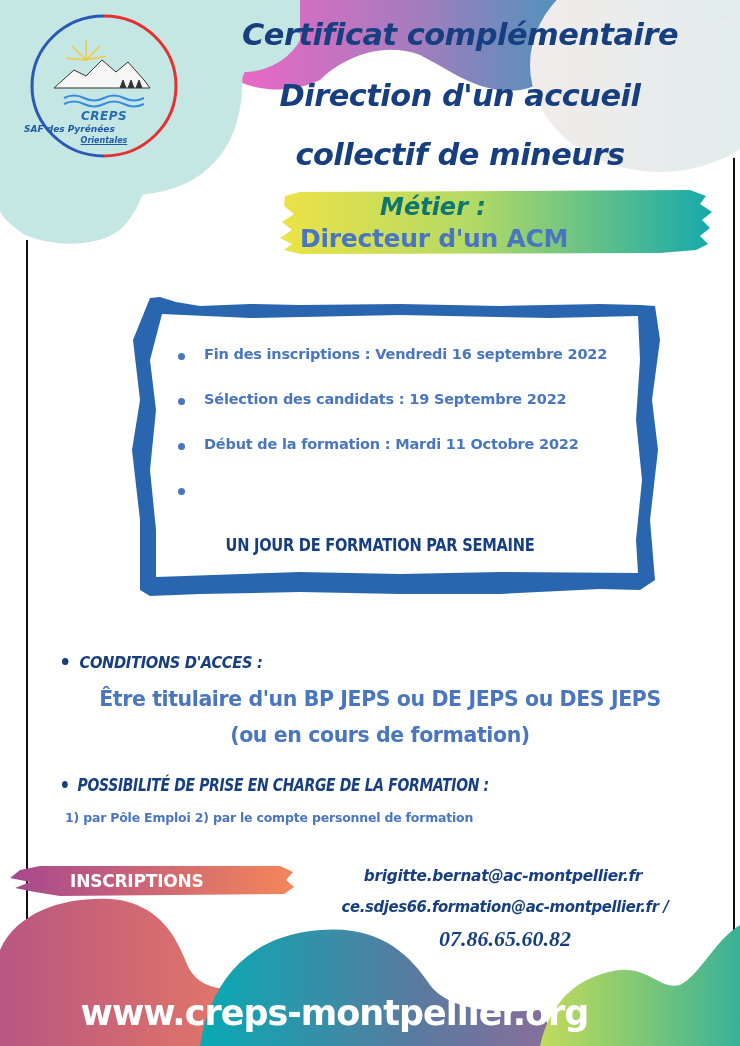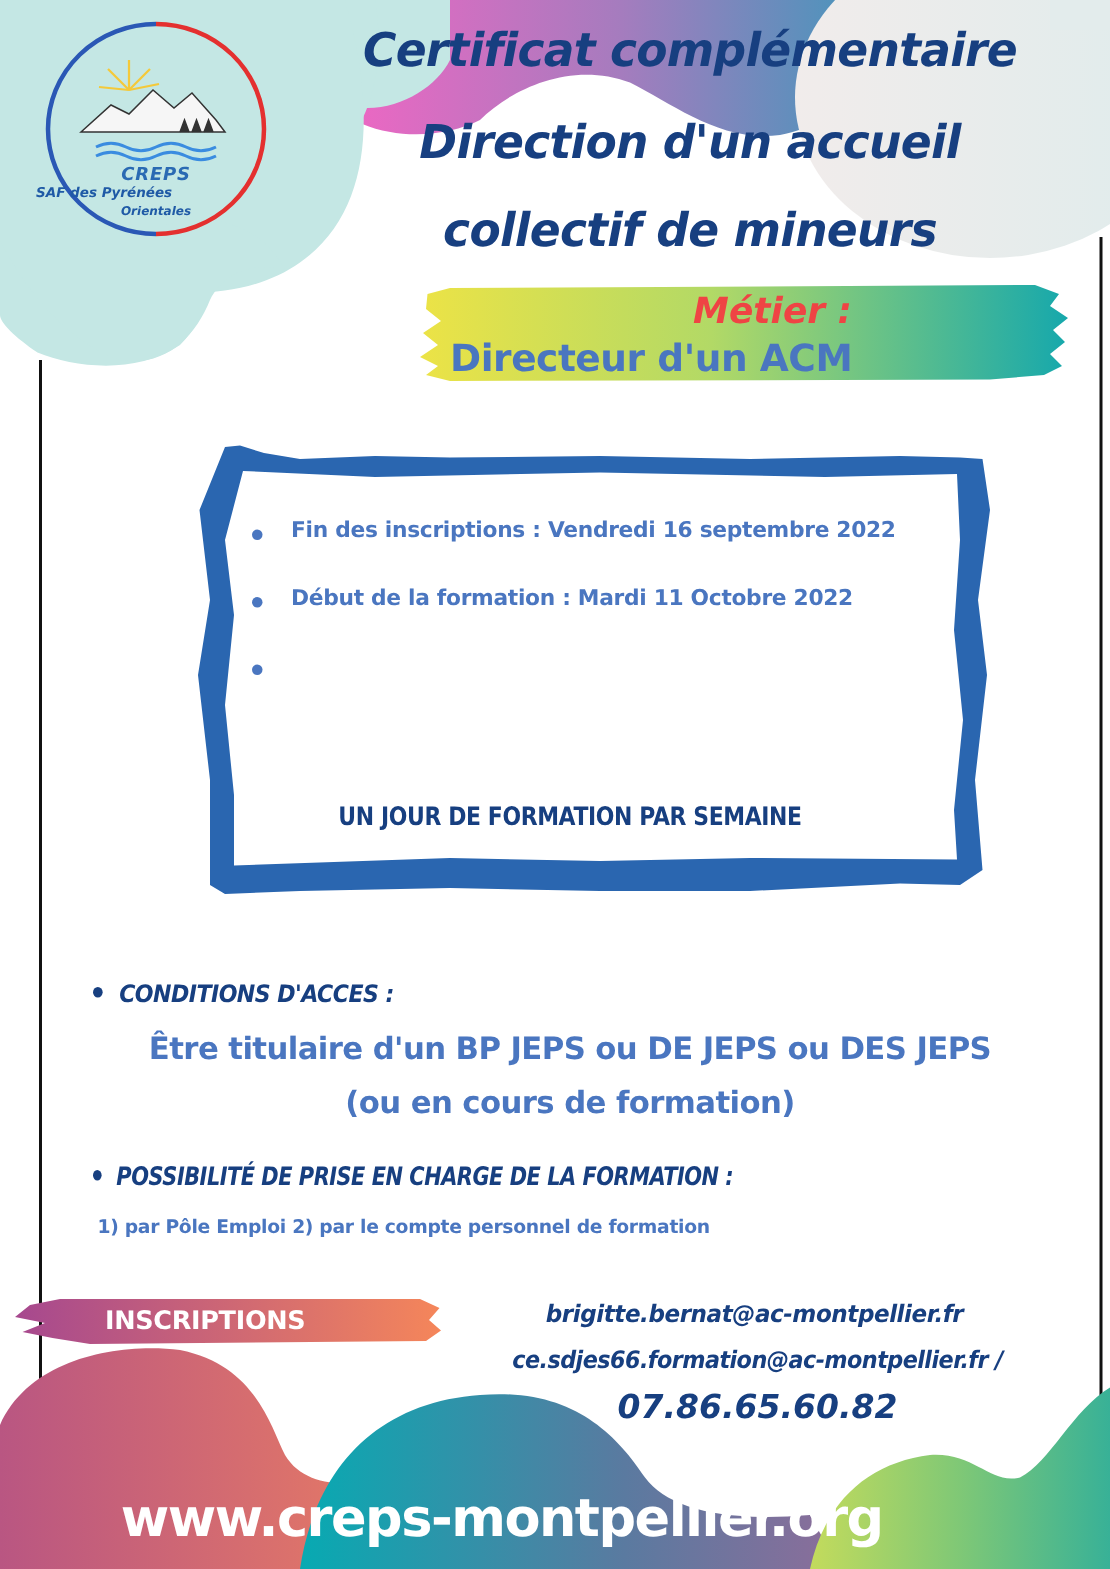--- a/index.html
+++ b/index.html
@@ -8,35 +8,35 @@
 
   .layer { position: absolute; left: 0; top: 0; width: 740px; height: 1046px; }
   .decor { pointer-events: none; }
 
   .logo { position: absolute; left: 24px; top: 10px; width: 160px; height: 155px; }
   .logo-text1 { position: absolute; left: 0; width: 100%; top: 99px; text-align: center;
     font: italic 900 12px "DejaVu Sans", sans-serif; color: #2a6ab3; letter-spacing: 0.5px; }
   .logo-text2 { position: absolute; left: 0; width: 100%; top: 114px; text-align: left;
     font: italic bold 9px "DejaVu Sans", sans-serif; color: #1f5aa6; }
   .logo-text3 { position: absolute; left: 0; width: 100%; top: 126px; text-align: center;
-    font: italic bold 8px "DejaVu Sans", sans-serif; color: #1f5aa6; }
+    font: italic bold 8px "DejaVu Sans", sans-serif; color: #1f5aa6; text-decoration: underline; }
 
   .title { position: absolute; left: 190px; width: 540px; text-align: center;
     font-family: "DejaVu Sans", sans-serif; font-weight: 900; font-style: italic;
     color: #173f80; font-size: 31px; letter-spacing: -0.5px; transform: scaleX(0.98); }
   .t1 { top: 16px; }
   .t2 { top: 77px; }
   .t3 { top: 136px; }
 
-  .metier-label { position: absolute; left: 368px; top: 193px; width: 200px; text-align: right;
-    font: italic 900 24px "DejaVu Sans", sans-serif; color: #ef4444; }
+  .metier-label { position: absolute; left: 380px; top: 193px; width: 200px; text-align: left;
+    font: italic 900 24px "DejaVu Sans", sans-serif; color: #0f766e; }
   .metier-value { position: absolute; left: 300px; top: 224px; width: 340px;
     font: bold 25px "DejaVu Sans", sans-serif; color: #4a76c0; letter-spacing: -0.3px; }
 
-  .dates { position: absolute; left: 168px; top: 346px; width: 470px; list-style: none; }
+  .dates { position: absolute; left: 178px; top: 346px; width: 470px; list-style: none; }
   .dates li { position: relative; padding-left: 26px; height: 45px;
     font: bold 14.5px "DejaVu Sans", sans-serif; color: #4a76c0; white-space: nowrap; letter-spacing: -0.2px; }
   .dates li .dot { position: absolute; left: 0; top: 7px; width: 7px; height: 7px; border-radius: 50%; background: #4a76c0; }
 
   .weekly { position: absolute; left: 160px; top: 535px; width: 440px; text-align: center;
     font: bold 17px "DejaVu Sans", sans-serif; color: #173f80; letter-spacing: -0.3px; transform: scaleX(0.86); transform-origin: center; }
 
   .bullet-head { position: absolute; left: 62px; font: italic 900 16px "DejaVu Sans", sans-serif; color: #173f80; white-space: nowrap; letter-spacing: -0.4px; }
   .bullet-head .dot { display: inline-block; width: 7px; height: 7px; border-radius: 50%; background: #173f80; margin-right: 12px; vertical-align: middle; position: relative; top: -2px; }
   .cond-head { top: 653px; transform: scaleX(0.92); transform-origin: left; }
@@ -46,21 +46,21 @@
   .fund-options { position: absolute; left: 65px; top: 810px; white-space: nowrap;
     font: bold 12.5px "DejaVu Sans", sans-serif; color: #4a76c0; letter-spacing: -0.2px; }
   .fund-options span + span { }
 
   .inscr-label { position: absolute; left: 70px; top: 871px;
     font: bold 17px "DejaVu Sans", sans-serif; color: #ffffff; letter-spacing: -0.2px; }
 
   .contact { position: absolute; text-align: center; font-style: italic; font-weight: bold; color: #173f80; white-space: nowrap; }
   .email1 { left: 330px; top: 866px; width: 346px; font-size: 16px; letter-spacing: -0.3px; transform: scaleX(0.96); }
   .email2 { left: 280px; top: 897px; width: 450px; font-size: 16px; letter-spacing: -0.4px; transform: scaleX(0.93); }
-  .phone { left: 395px; top: 926px; width: 220px; font-size: 22px; letter-spacing: 0px; }
+  .phone { left: 395px; top: 926px; width: 220px; font-size: 22px; letter-spacing: 0px; font-family: Liberation Serif, serif; }
 
   .website { position: absolute; left: 0; width: 669px; top: 993px; text-align: center;
     font: bold 35px "DejaVu Sans", sans-serif; color: #ffffff; letter-spacing: -1px; }
 </style>
 </head>
 <body>
 
 <svg class="layer decor" viewBox="0 0 740 1046" width="740" height="1046">
   <defs>
     <linearGradient id="gPink" x1="0" x2="1" y1="0" y2="0">
@@ -145,20 +145,21 @@
 
 <div class="title t1">Certificat complémentaire</div>
 <div class="title t2">Direction d'un accueil</div>
 <div class="title t3">collectif de mineurs</div>
 
 <div class="metier-label">Métier :</div>
 <div class="metier-value">Directeur d'un ACM</div>
 
 <ul class="dates">
   <li><span class="dot"></span><span>Fin des inscriptions : Vendredi 16 septembre 2022</span></li>
+  <li><span class="dot"></span><span>Sélection des candidats : 19 Septembre 2022</span></li>
   <li><span class="dot"></span><span>Début de la formation : Mardi 11 Octobre 2022</span></li>
   <li><span class="dot"></span></li>
 </ul>
 <div class="weekly">UN JOUR DE FORMATION PAR SEMAINE</div>
 
 <div class="bullet-head cond-head"><span class="dot"></span><span>CONDITIONS D'ACCES :</span></div>
 <div class="cond-body">
   <div>Être titulaire d'un BP JEPS ou DE JEPS ou DES JEPS</div>
   <div>(ou en cours de formation)</div>
 </div>

